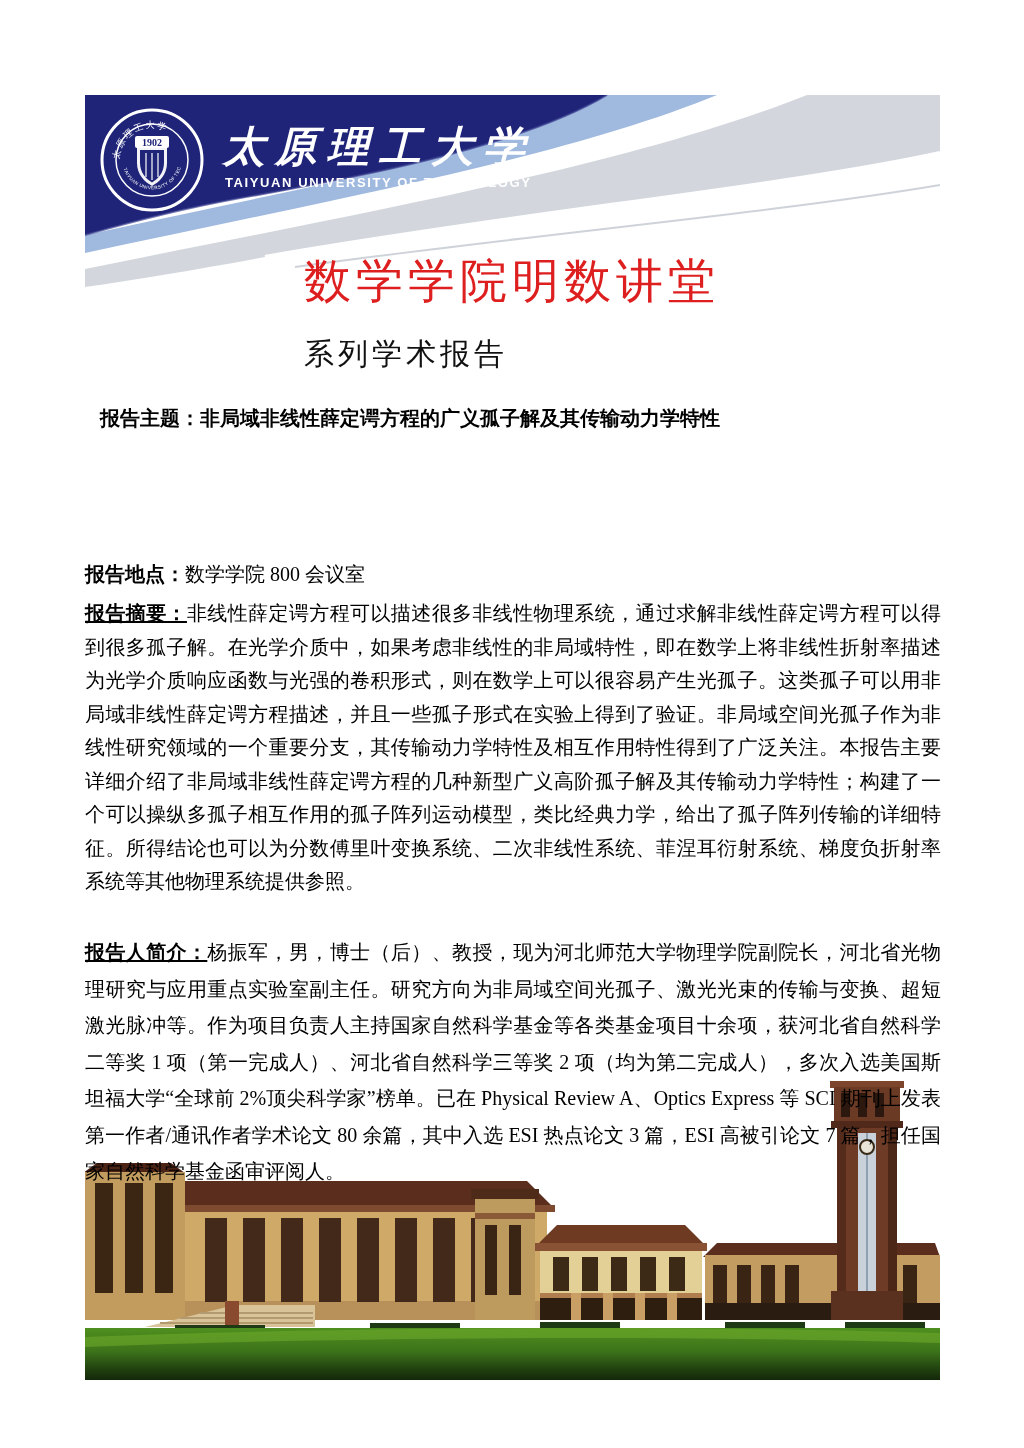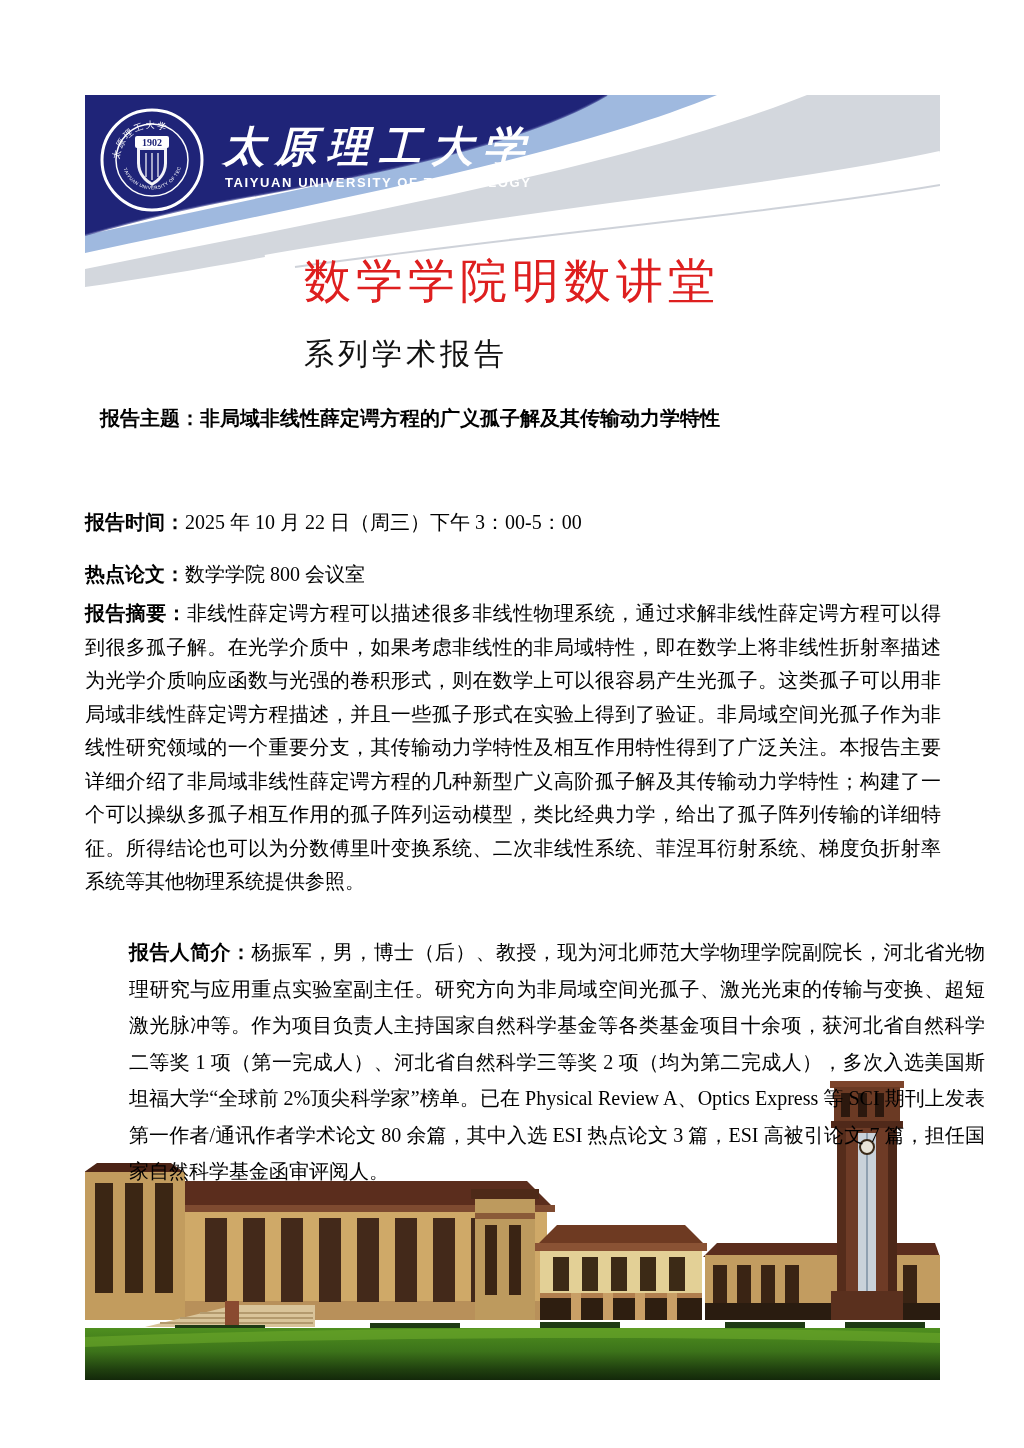--- a/index.html
+++ b/index.html
@@ -36,23 +36,23 @@
   .info-row b{font-weight:bold;}
   .row-topic{top:404px;font-weight:bold;margin-left:15px;}
   .row-speaker{top:456px;font-weight:bold;}
   .row-time{top:508px;}
   .row-venue{top:560px;}
   
   .para{
     position:absolute;left:85px;width:856px;text-align:justify;
     font-size:20px;z-index:2;
   }
-  .para b{font-weight:bold;}
+  .para b{font-weight:bold;text-decoration:underline;}
   .abstract{top:597px;line-height:33.5px;}
-  .bio{top:934px;line-height:36.5px;margin-left:44px;}
+  .bio{top:934px;line-height:36.5px;}
   
   .photo{position:absolute;left:85px;top:1075px;width:855px;height:305px;z-index:1;}
 </style>
 </head>
 <body>
 
 <div class="page">
 
   <div class="banner">
     <svg class="swoosh" viewBox="0 0 855 230" aria-hidden="true">
@@ -95,23 +95,22 @@
     <div class="cn-name">太原理工大学</div>
     <div class="en-name">TAIYUAN UNIVERSITY OF TECHNOLOGY</div>
   </div>
 
   <div class="title">数学学院明数讲堂</div>
   <div class="subtitle">系列学术报告</div>
 
   <div class="info-row row-topic"><b>报告主题：</b><span>非局域非线性薛定谔方程的广义孤子解及其传输动力学特性</span></div>
 
 
-  <div class="info-row row-time"><b>报告时间：</b><span>2025 年 10 月 22 日（周三）下午 3：00-5：00</span></div>
-
-  <div class="info-row row-venue"><b>热点论文：</b><span>数学学院 800 会议室</span></div>
+
+  <div class="info-row row-venue"><b>报告地点：</b><span>数学学院 800 会议室</span></div>
 
   <div class="para abstract"><b>报告摘要：</b><span>非线性薛定谔方程可以描述很多非线性物理系统，通过求解非线性薛定谔方程可以得到很多孤子解。在光学介质中，如果考虑非线性的非局域特性，即在数学上将非线性折射率描述为光学介质响应函数与光强的卷积形式，则在数学上可以很容易产生光孤子。这类孤子可以用非局域非线性薛定谔方程描述，并且一些孤子形式在实验上得到了验证。非局域空间光孤子作为非线性研究领域的一个重要分支，其传输动力学特性及相互作用特性得到了广泛关注。本报告主要详细介绍了非局域非线性薛定谔方程的几种新型广义高阶孤子解及其传输动力学特性；构建了一个可以操纵多孤子相互作用的孤子阵列运动模型，类比经典力学，给出了孤子阵列传输的详细特征。所得结论也可以为分数傅里叶变换系统、二次非线性系统、菲涅耳衍射系统、梯度负折射率系统等其他物理系统提供参照。</span></div>
 
   <div class="para bio"><b>报告人简介：</b><span>杨振军，男，博士（后）、教授，现为河北师范大学物理学院副院长，河北省光物理研究与应用重点实验室副主任。研究方向为非局域空间光孤子、激光光束的传输与变换、超短激光脉冲等。作为项目负责人主持国家自然科学基金等各类基金项目十余项，获河北省自然科学二等奖 1 项（第一完成人）、河北省自然科学三等奖 2 项（均为第二完成人），多次入选美国斯坦福大学“全球前 2%顶尖科学家”榜单。已在 Physical Review A、Optics Express 等 SCI 期刊上发表第一作者/通讯作者学术论文 80 余篇，其中入选 ESI 热点论文 3 篇，ESI 高被引论文 7 篇，担任国家自然科学基金函审评阅人。</span></div>
 
   <svg class="photo" viewBox="0 0 855 305" aria-hidden="true">
     <defs>
       <linearGradient id="lawnGrad" x1="0" y1="0" x2="0" y2="1">
         <stop offset="0" stop-color="#4F8F1F"></stop>
         <stop offset="0.45" stop-color="#3C731A"></stop>

